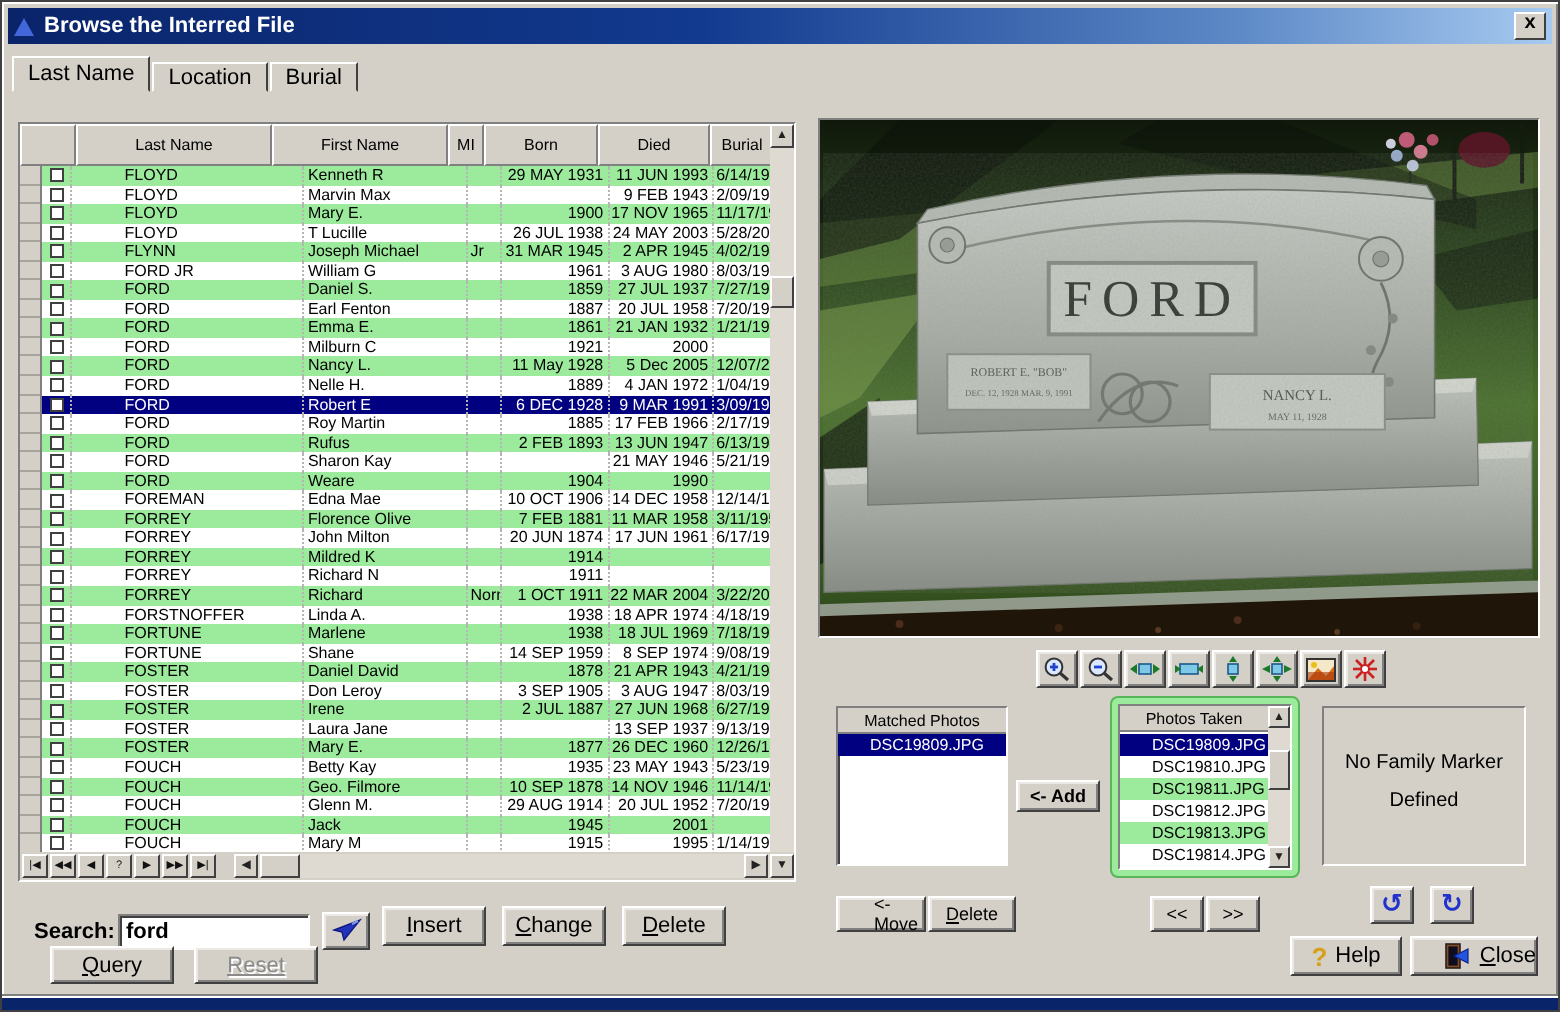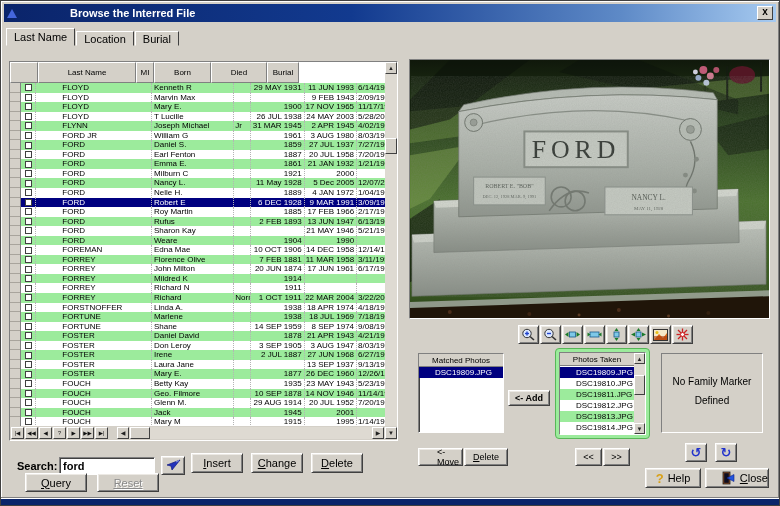--- a/index.html
+++ b/index.html
@@ -5,21 +5,21 @@
   * { margin:0; padding:0; box-sizing:border-box; }
   html,body { width:780px; height:506px; background:#D4D0C8; font-family:"Liberation Sans",sans-serif; overflow:hidden; }
 
   .win { position:relative; width:780px; height:506px; background:#D4D0C8;
          border:1px solid #404040;
          box-shadow: inset 1px 1px 0 #ffffff, inset -1px -1px 0 #808080; }
 
   
   .titlebar { position:absolute; top:3px; left:3px; right:3px; height:18px;
     background:linear-gradient(90deg,#0A246A 0%,#123A8F 45%,#5E8AC7 80%,#A6CAF0 100%);
-    display:flex; align-items:center; padding:0 3px; color:#fff; font-size:11px; font-weight:bold;gap:48px; }
+    display:flex; align-items:center; padding:0 3px; color:#fff; font-size:11px; font-weight:bold; }
   .app-icon { width:0; height:0; border-left:5px solid transparent; border-right:5px solid transparent;
     border-bottom:9px solid #4466dd; margin-right:5px; }
   .title-text { white-space:nowrap; }
   .x-btn { margin-left:auto; width:16px; height:14px; background:#D4D0C8; color:#000;
     border:1px solid; border-color:#fff #404040 #404040 #fff;
     font-size:10px; font-weight:bold; line-height:10px; text-align:center; cursor:default; }
 
   
   .tab-bar { position:absolute; top:27px; left:5px; display:flex; align-items:flex-end; height:18px; }
   .tab { height:15px; padding:1px 7px 0 7px; font-size:11px; background:#D4D0C8;
@@ -163,20 +163,21 @@
   <div class="tab-bar">
       <div class="tab active">Last Name</div>
       <div class="tab">Location</div>
       <div class="tab">Burial</div>
     </div>
 
   <div class="grid">
     <div class="ghead">
       <div class="hc w-sel"></div>
       <div class="hc w-last">Last Name</div>
+      <div class="hc w-first">First Name</div>
       <div class="hc w-mi">MI</div>
       <div class="hc w-born">Born</div>
       <div class="hc w-died">Died</div>
       <div class="hc w-burial">Burial</div>
     </div>
     <div class="gbody">
         <div class="grow">
           <div class="c csel"></div>
           <div class="c cchk">
             <span class="cb"></span>

